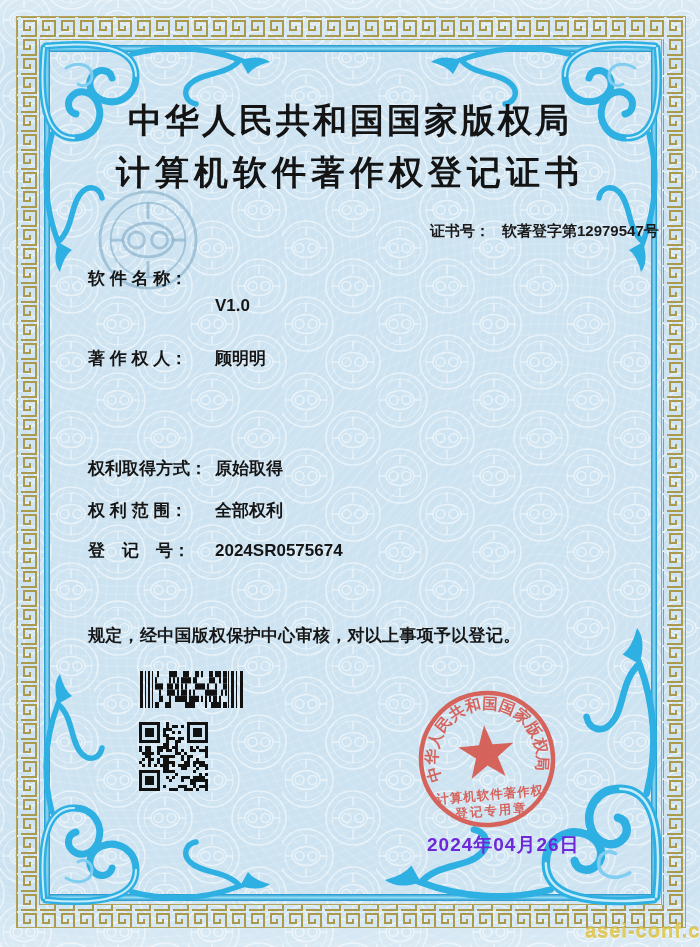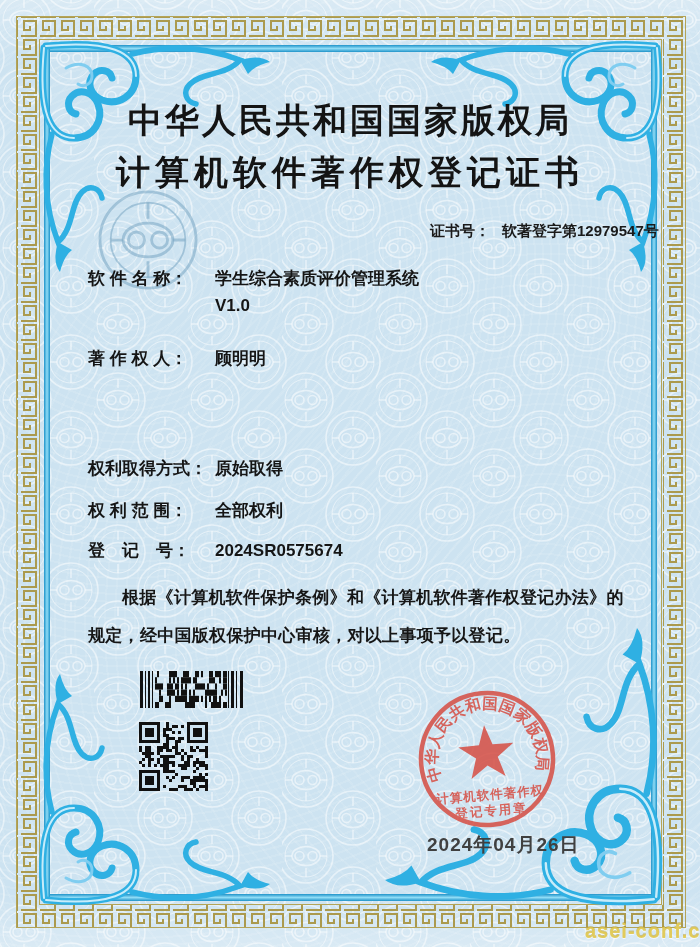--- a/index.html
+++ b/index.html
@@ -26,21 +26,21 @@
   .title2{top:158px;letter-spacing:5px;font-family:Liberation Mono, monospace;}
   .certno{left:430px;top:222px;font-size:15px;font-weight:bold;color:#1a1a1a;white-space:nowrap;}
   .certno .val{margin-left:12px;}
   .flabel,.fvalue{font-size:17px;font-weight:bold;color:#151515;white-space:pre;line-height:1.35;text-align:center;}
   .flabel{left:88px;}
   .fvalue{left:215px;}
   .stmt{font-size:17px;font-weight:bold;color:#161616;white-space:nowrap;letter-spacing:.3px;}
   .barcode{left:140px;top:671px;width:103px;height:37px;}
   .qr{left:139px;top:722px;width:69px;height:69px;}
   .sealbox{left:408px;top:680px;width:158px;height:158px;z-index:3;}
-  .date{left:427px;top:832px;font-size:19px;font-weight:bold;letter-spacing:1px;color:#404040;}
+  .date{left:427px;top:832px;font-size:19px;font-weight:bold;letter-spacing:1px;color:#6d28d9;}
   .sitewm{
     left:585px;top:920px;font-size:20px;font-weight:bold;letter-spacing:1px;
     color:rgba(224,200,80,.92);text-shadow:0 1px 0 rgba(255,255,255,.65), 0 -1px 0 rgba(180,150,40,.5);
     white-space:nowrap;z-index:4;
   }
 </style>
 </head>
 <body>
 
 <div class="cert">
@@ -118,36 +118,34 @@
   </svg>
 
   <div class="layer title">中华人民共和国国家版权局</div>
   <div class="layer title title2">计算机软件著作权登记证书</div>
 
   <div class="layer certno">
     <span>证书号：</span><span class="val">软著登字第12979547号</span>
   </div>
 
   <div class="layer flabel" style="top:268px">软 件 名 称：</div>
-  <div class="layer fvalue" style="top:268px">学生综合素质评价管理系统</div>
   <div class="layer fvalue" style="top:295px">V1.0</div>
 
   <div class="layer flabel" style="top:348px">著 作 权 人：</div>
   <div class="layer fvalue" style="top:348px">顾明明</div>
 
   <div class="layer flabel" style="top:458px">权利取得方式：</div>
   <div class="layer fvalue" style="top:458px">原始取得</div>
 
   <div class="layer flabel" style="top:500px">权 利 范 围：</div>
   <div class="layer fvalue" style="top:500px">全部权利</div>
 
   <div class="layer flabel" style="top:540px">登　记　号：</div>
   <div class="layer fvalue" style="top:540px">2024SR0575674</div>
 
-  <div class="layer stmt" style="left:122px;top:586px">根据《计算机软件保护条例》和《计算机软件著作权登记办法》的</div>
   <div class="layer stmt" style="left:88px;top:624px">规定，经中国版权保护中心审核，对以上事项予以登记。</div>
 
   <div class="layer barcode" id="barcode"><svg width="103" height="37" viewBox="0 0 103 37">
         <rect x="0" y="0" width="3" height="37" fill="#111"></rect>
         <rect x="5" y="0" width="1" height="37" fill="#111"></rect>
         <rect x="8" y="0" width="2" height="37" fill="#111"></rect>
         <rect x="12" y="0" width="1" height="37" fill="#111"></rect>
         <rect x="88" y="0" width="1" height="37" fill="#111"></rect>
         <rect x="91" y="0" width="3" height="37" fill="#111"></rect>
         <rect x="96" y="0" width="1" height="37" fill="#111"></rect>

